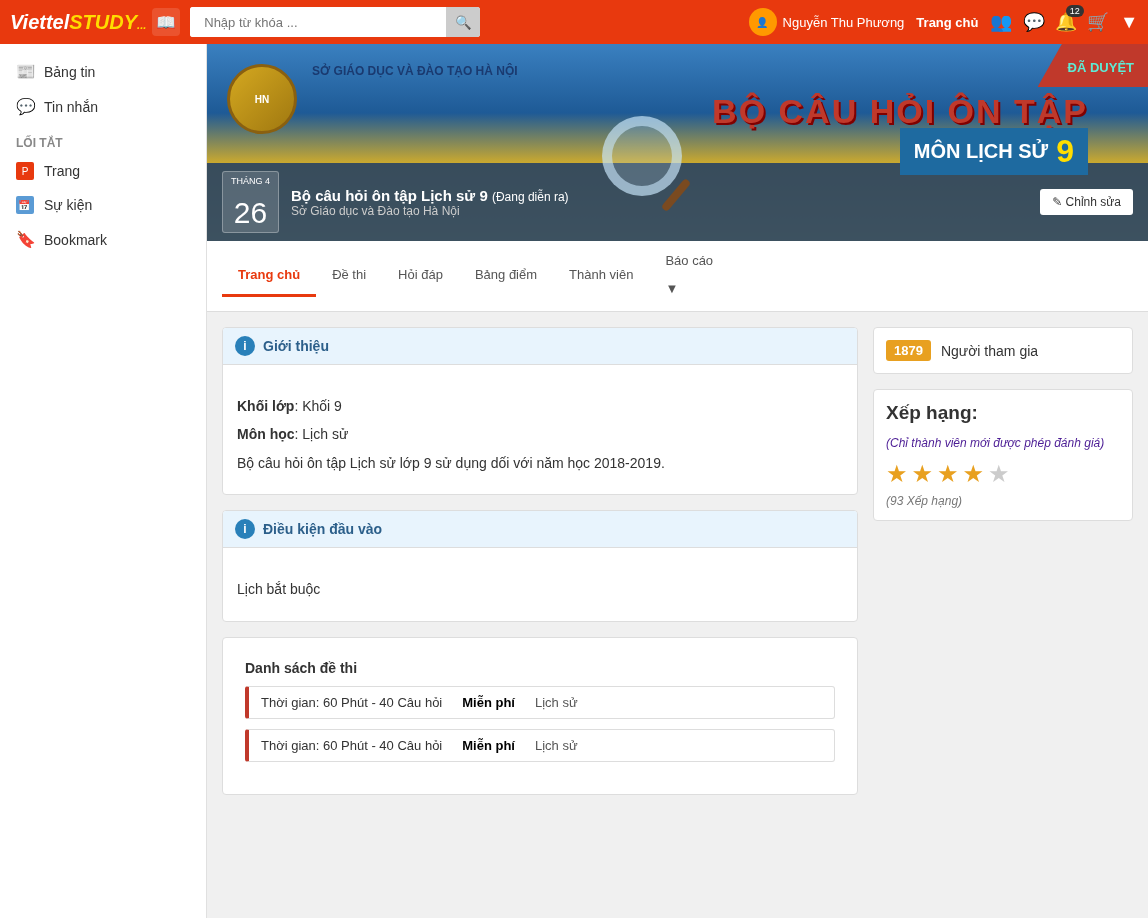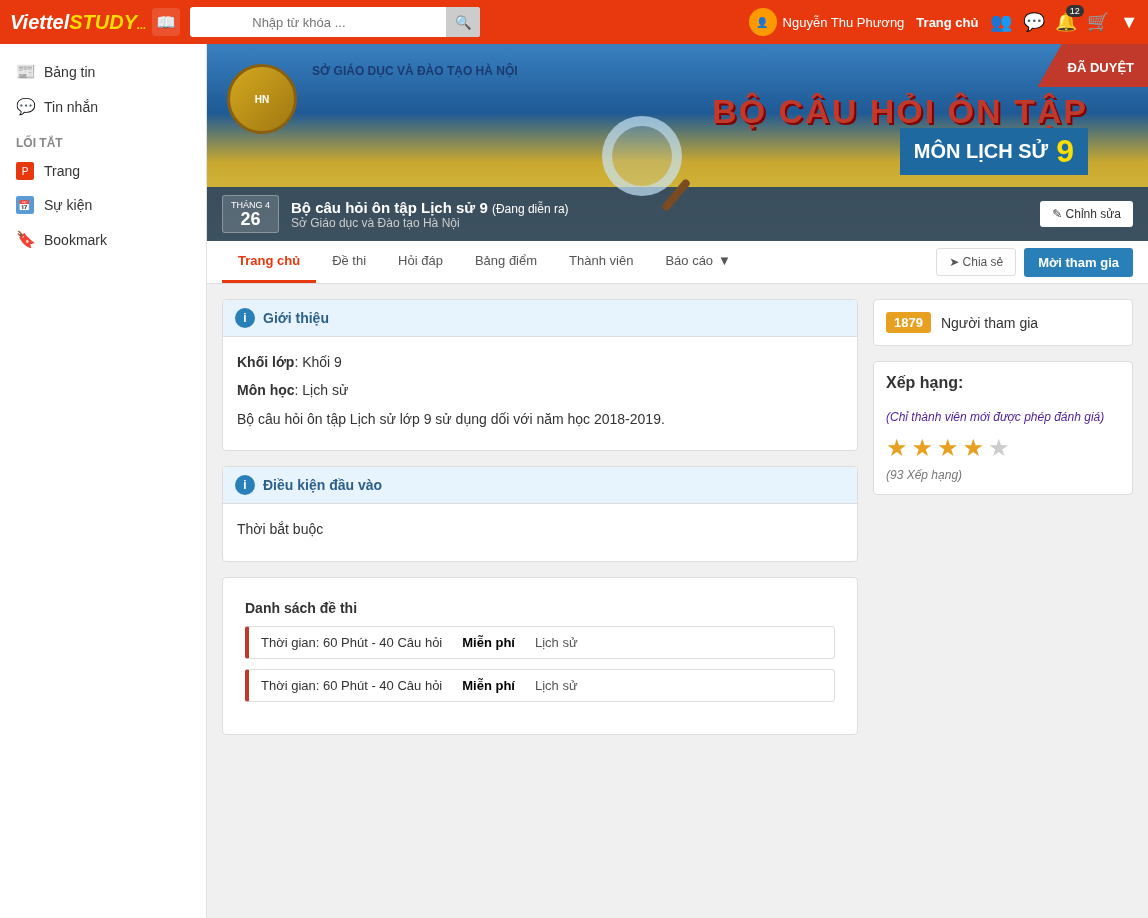--- a/index.html
+++ b/index.html
@@ -42,21 +42,20 @@
       overflow: hidden;
       height: 30px;
     }
     .search-input {
       flex: 1;
       border: none;
       outline: none;
       padding: 0 14px;
       font-size: 13px;
       color: #000000;
-      margin-left: 48px;
     }
     .search-btn {
       width: 34px;
       background: #ccc;
       border: none;
       cursor: pointer;
       display: flex; align-items: center; justify-content: center;
       color: #555;
     }
     .header-right {
@@ -164,21 +163,21 @@
     }
     .date-badge {
       background: rgba(255,255,255,0.15);
       border: 1px solid rgba(255,255,255,0.3);
       border-radius: 3px;
       padding: 4px 8px;
       text-align: center;
       min-width: 48px;
     }
     .date-month { font-size: 9px; text-transform: uppercase; }
-    .date-day { font-size: 18px; font-weight: bold; line-height: 1; }
+    .date-day { font-size: 30px; font-weight: normal; line-height: 1; margin-top: 12px; }
     .banner-title-text { flex: 1; }
     .banner-course-name { font-size: 15px; font-weight: bold; }
     .banner-course-sub { font-size: 12px; color: #ccc; }
     .chinh-sua-btn {
       background: #fff;
       color: #333;
       border: none;
       border-radius: 3px;
       padding: 6px 12px;
       cursor: pointer;
@@ -197,21 +196,21 @@
     .nav-tab {
       padding: 12px 16px;
       font-size: 13px;
       color: #555;
       cursor: pointer;
       border-bottom: 3px solid transparent;
       text-decoration: none;
       display: block;
     }
     .nav-tab.active { color: #e8390e; border-bottom-color: #e8390e; font-weight: bold; }
-    .nav-tab-dropdown { display: flex; align-items: flex-start; gap: 5px; }
+    .nav-tab-dropdown { display: flex; align-items: flex-start; gap: 13px; flex-direction: column; }
     .nav-actions { margin-left: auto; display: flex; gap: 8px; align-items: center; }
     .share-btn {
       background: #fff; border: 1px solid #ddd;
       border-radius: 3px; padding: 6px 12px;
       cursor: pointer; font-size: 12px; color: #555;
       display: flex; align-items: center; gap: 5px;
     }
     .join-btn {
       background: #2980b9; color: #fff;
       border: none; border-radius: 3px;
@@ -243,21 +242,21 @@
       display: flex; align-items: center; gap: 8px;
       font-weight: bold; font-size: 14px;
       color: #2c5f8a;
     }
     .card-header .info-icon {
       width: 20px; height: 20px; border-radius: 50%;
       background: #2980b9; color: #fff;
       display: flex; align-items: center; justify-content: center;
       font-size: 12px; font-weight: bold; flex-shrink: 0;
     }
-    .card-body { padding: 14px; }
+    .card-body { padding: 14px; margin-top: 16px; }
     .card-body p { margin-bottom: 6px; line-height: 1.6; }
     .card-body strong { color: #333; }
 
     
     .members-badge {
       background: #fff;
       border: 1px solid #ddd;
       border-radius: 4px;
       padding: 12px;
       margin-bottom: 15px;
@@ -271,21 +270,21 @@
       border-radius: 3px;
       padding: 3px 8px;
     }
     .members-label { font-size: 14px; }
     .rating-box {
       background: #fff;
       border: 1px solid #ddd;
       border-radius: 4px;
       padding: 12px;
     }
-    .rating-title { font-weight: bold; margin-bottom: 18px; font-size: 16px; }
+    .rating-title { font-weight: bold; margin-bottom: 12px; font-size: 19px; }
     .rating-note { font-size: 12px; color: #4c1d95; font-style: italic; margin-bottom: 10px; }
     .stars { display: flex; gap: 4px; margin-bottom: 6px; }
     .star { font-size: 24px; }
     .star.filled { color: #e8a020; }
     .star.empty { color: #ccc; }
     .rating-count { font-size: 12px; color: #777; font-style: italic; }
 
     
     .exam-list-card {
       background: #fff;
@@ -409,21 +408,21 @@
           <span style="color:#ffdd00;font-size:32px;font-weight:900;">9</span>
         </div>
       </div>
 
       <div style="position:absolute;bottom:45px;left:42%;z-index:1;">
         <div style="width:80px;height:80px;border-radius:50%;border:10px solid rgba(200,230,250,0.6);background:rgba(200,230,250,0.2);position:relative;">
           <div style="position:absolute;bottom:-28px;right:-8px;width:8px;height:38px;background:#7a4a20;transform:rotate(40deg);border-radius:4px;"></div>
         </div>
       </div>
 
-      <div style="position:absolute;top:0;right:0;background:#c0392b;color:#ffffff;font-size:13px;font-weight:bold;padding:16px 14px 12px 30px;clip-path:polygon(22% 0%, 100% 0%, 100% 100%, 0% 100%);z-index:3;">ĐÃ DUYỆT</div>
+      <div style="position:absolute;top:0;right:0;background:#c0392b;color:#5eead4;font-size:13px;font-weight:bold;padding:16px 14px 12px 30px;clip-path:polygon(22% 0%, 100% 0%, 100% 100%, 0% 100%);z-index:3;">ĐÃ DUYỆT</div>
 
       <div class="banner-info-bar">
         <div class="date-badge">
           <div class="date-month">THÁNG 4</div>
           <div class="date-day">26</div>
         </div>
         <div class="banner-title-text">
           <div class="banner-course-name">
             <span>Bộ câu hỏi ôn tập Lịch sử 9</span>
             <span style="font-weight:normal;font-size:12px;">(Đang diễn ra)</span>
@@ -437,24 +436,20 @@
     <div class="nav-tabs">
       <a class="nav-tab active">Trang chủ</a>
       <a class="nav-tab">Đề thi</a>
       <a class="nav-tab">Hỏi đáp</a>
       <a class="nav-tab">Bảng điểm</a>
       <a class="nav-tab">Thành viên</a>
       <a class="nav-tab nav-tab-dropdown">
         <span>Báo cáo</span>
         <span>▼</span>
       </a>
-      <div class="nav-actions">
-        <button class="share-btn">➤ Chia sẻ</button>
-        <button class="join-btn">Mời tham gia</button>
-      </div>
     </div>
 
     <div class="main-content">
 
       <div class="left-panel">
 
         <div class="info-card">
           <div class="card-header">
             <div class="info-icon">i</div>
             <span>Giới thiệu</span>
@@ -469,21 +464,21 @@
             <p>Bộ câu hỏi ôn tập Lịch sử lớp 9 sử dụng dối với năm học 2018-2019.</p>
           </div>
         </div>
 
         <div class="info-card">
           <div class="card-header">
             <div class="info-icon">i</div>
             <span>Điều kiện đầu vào</span>
           </div>
           <div class="card-body">
-            <p>Thời bắt buộc</p>
+            <p>Lịch bắt buộc</p>
           </div>
         </div>
 
         <div class="exam-list-card">
           <div class="exam-list-title">Danh sách đề thi</div>
 
           <div class="exam-item">
             <div class="exam-item-body">
               <span>Thời gian: 60 Phút - 40 Câu hỏi</span>
               <span class="exam-free">Miễn phí</span>

